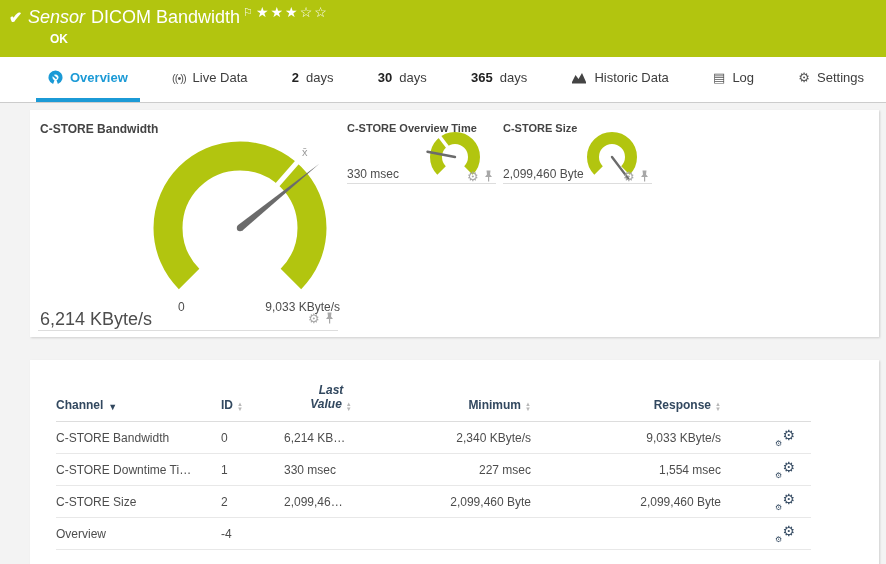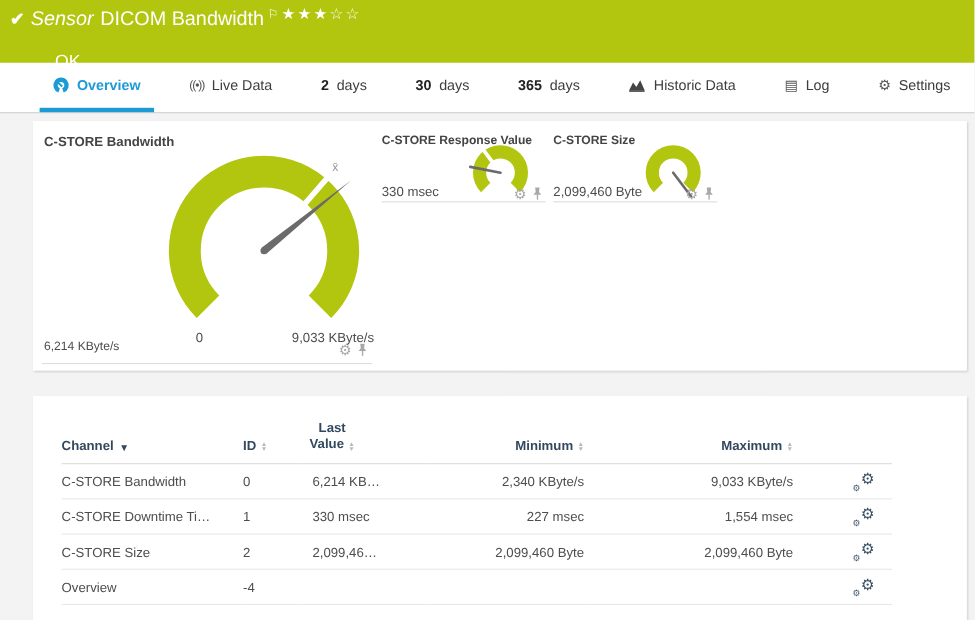--- a/index.html
+++ b/index.html
@@ -7,21 +7,21 @@
   body { font-family:"Liberation Sans", sans-serif; background:#f3f3f3; position:relative; }
 
   
   .hdr { height:57px; background:#b2c50f; position:relative; color:#fff; }
   .hdr .check { position:absolute; left:9px; top:8px; font-size:16px; font-weight:bold; }
   .hdr .titleline { position:absolute; left:28px; top:6px; font-size:18px; white-space:nowrap; }
   .hdr .prefix { font-style:italic; margin-right:6px; }
   .hdr .name { font-weight:normal; }
   .hdr .flag { font-size:11px; vertical-align:super; margin-left:3px; opacity:.95; }
   .hdr .stars { position:absolute; left:256px; top:4px; font-size:14px; letter-spacing:2px; }
-  .hdr .ok { position:absolute; left:50px; top:32px; font-size:16px; font-weight:normal;margin-top:16px; }
+  .hdr .ok { position:absolute; left:50px; top:32px; font-size:12px; font-weight:bold; }
 
   
   .tabbar { height:46px; background:#fff; border-bottom:1px solid #ccc; display:flex;
             align-items:stretch; padding:0 10px 0 36px; justify-content:space-between; }
   .tab { display:flex; align-items:center; gap:7px; padding:0 12px; font-size:13px;
          color:#3d3d3d; border-bottom:4px solid transparent; cursor:pointer; white-space:nowrap; }
   .tab .num { font-weight:bold; color:#222; }
   .tab .tglyph { font-size:13px; color:#555; }
   .tab.active { color:#1b9ad6; border-bottom-color:#1b9ad6; font-weight:bold; }
   .tab .bcast { font-size:11px; color:#555; letter-spacing:-1px; }
@@ -30,35 +30,35 @@
   .panel { background:#fff; margin-left:30px; width:849px; position:relative;
            box-shadow:1px 1px 2px rgba(0,0,0,.15); }
   .panel1 { margin-top:7px; height:227px; }
   .panel2 { margin-top:23px; height:212px; padding:14px 0 0 26px; }
 
   .blk-title { position:absolute; font-size:12px; font-weight:bold; color:#444; }
   .blk-title.small { font-size:11px; }
   .gsvg { position:absolute; }
   .scalerow { position:absolute; left:148px; top:190px; width:162px; display:flex;
               justify-content:space-between; font-size:12px; color:#4d4d4d; }
-  .bigval { position:absolute; left:10px; top:199px; font-size:11px; color:#4d4d4d; }
+  .bigval { position:absolute; left:10px; top:199px; font-size:18px; color:#4d4d4d; }
   .smallval { position:absolute; font-size:12px; color:#4d4d4d; }
   .meanmark { position:absolute; left:272px; top:36px; font-size:11px; color:#9a9a9a; }
   .ficons { position:absolute; display:flex; align-items:center; gap:5px; color:#a8a8a8; }
   .ficons .gear { font-size:13px; line-height:13px; cursor:pointer; }
   .ficons svg { cursor:pointer; }
   .blkline { position:absolute; border-bottom:1px solid #ddd; }
 
   
   .grid { display:grid; grid-template-columns:165px 55px 110px 145px 190px 90px; width:755px;
           font-size:12px; color:#4d4d4d; }
   .hcell { display:flex; align-items:flex-end; padding-bottom:9px; height:48px;
            border-bottom:1px solid #ddd; font-weight:bold; color:#32485f; cursor:pointer; }
   .hcell.r { justify-content:flex-end; }
-  .hcell.c { justify-content:flex-start; }
+  .hcell.c { justify-content:center;font-style:italic; }
   .hcell .wrap2 { max-width:52px; text-align:center; line-height:14px; }
   .cell { display:flex; align-items:center; height:32px; border-bottom:1px solid #e8e8e8; }
   .cell.r { justify-content:flex-end; }
   .cell.pad { padding-left:8px; }
   .cell.ic { justify-content:flex-end; padding-right:16px; }
   .sortpair { display:inline-flex; flex-direction:column; margin-left:4px; font-size:6px;
               line-height:5px; color:#b8b8b8; vertical-align:2px; }
   .sortdesc { font-size:9px; color:#32485f; margin-left:5px; }
   .gearset { position:relative; width:20px; height:18px; color:#3a4f66; cursor:pointer; }
   .gearset .g1 { position:absolute; right:0; top:-2px; font-size:14px; }
@@ -134,21 +134,21 @@
   <div class="bigval">6,214 KByte/s</div>
   <div class="ficons" style="left:278px; top:202px;">
     <span class="gear">⚙</span>
     <svg width="9" height="13" viewBox="0 0 9 13">
       <path d="M2.5 0.5 h4 l-0.5 4 2 2.5 H1 l2-2.5 z" fill="#a8a8a8"></path>
       <rect x="4" y="7" width="1.2" height="4.5" fill="#a8a8a8"></rect>
     </svg>
   </div>
   <div class="blkline" style="left:8px; top:220px; width:300px;"></div>
 
-  <div class="blk-title small" style="left:317px; top:12px;">C-STORE Response Value</div>
+  <div class="blk-title small" style="left:317px; top:12px;">C-STORE Overview Time</div>
   <svg class="gsvg" style="left:393px; top:21px;" width="64" height="52" viewBox="0 0 64 52">
     <path d="M 18.56 39.44 A 19 19 0 1 1 45.44 39.44" fill="none" stroke="#b2c50f" stroke-width="12"></path>
     <line x1="26.6" y1="18.8" x2="16.4" y2="5.2" stroke="#ffffff" stroke-width="3.5"></line>
     <line x1="32" y1="26" x2="4.5" y2="20.7" stroke="#6b6b6b" stroke-width="2.4" stroke-linecap="round"></line>
   </svg>
   <div class="smallval" style="left:317px; top:57px;">330 msec</div>
   <div class="ficons" style="left:437px; top:60px;">
     <span class="gear">⚙</span>
     <svg width="9" height="13" viewBox="0 0 9 13">
       <path d="M2.5 0.5 h4 l-0.5 4 2 2.5 H1 l2-2.5 z" fill="#a8a8a8"></path>
@@ -194,21 +194,21 @@
           </span></span>
     </div>
     <div class="hcell r">
       <span>Minimum</span>
       <span class="sortpair">
           <span>▲</span>
           <span>▼</span>
         </span>
     </div>
     <div class="hcell r">
-      <span>Maximum</span>
+      <span>Response</span>
       <span class="sortpair">
           <span>▲</span>
           <span>▼</span>
         </span>
     </div>
     <div class="hcell"></div>
 
     <div class="cell">C-STORE Bandwidth</div>
     <div class="cell">0</div>
     <div class="cell pad">6,214 KB…</div>

